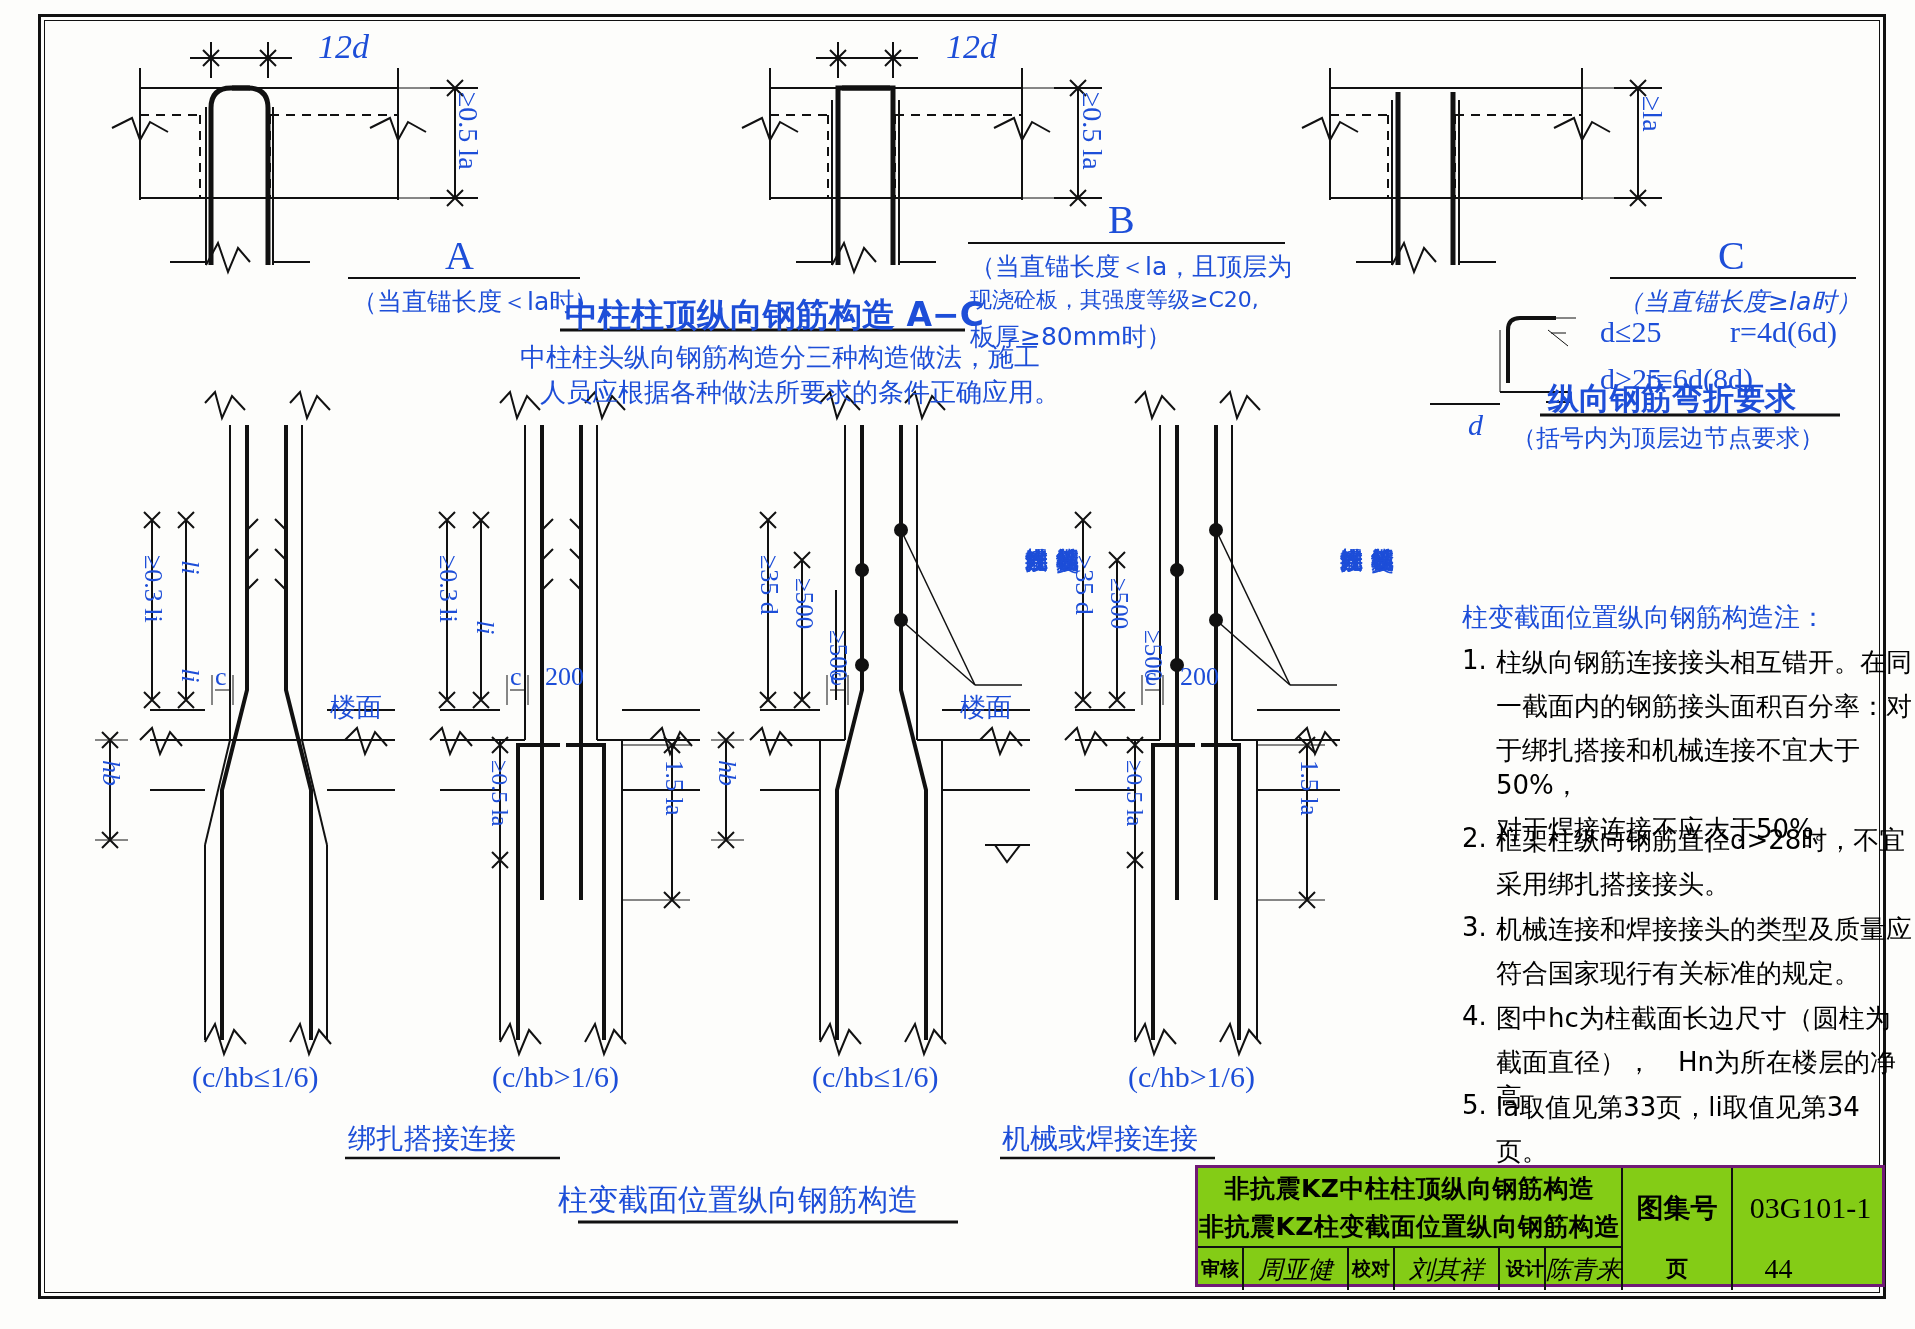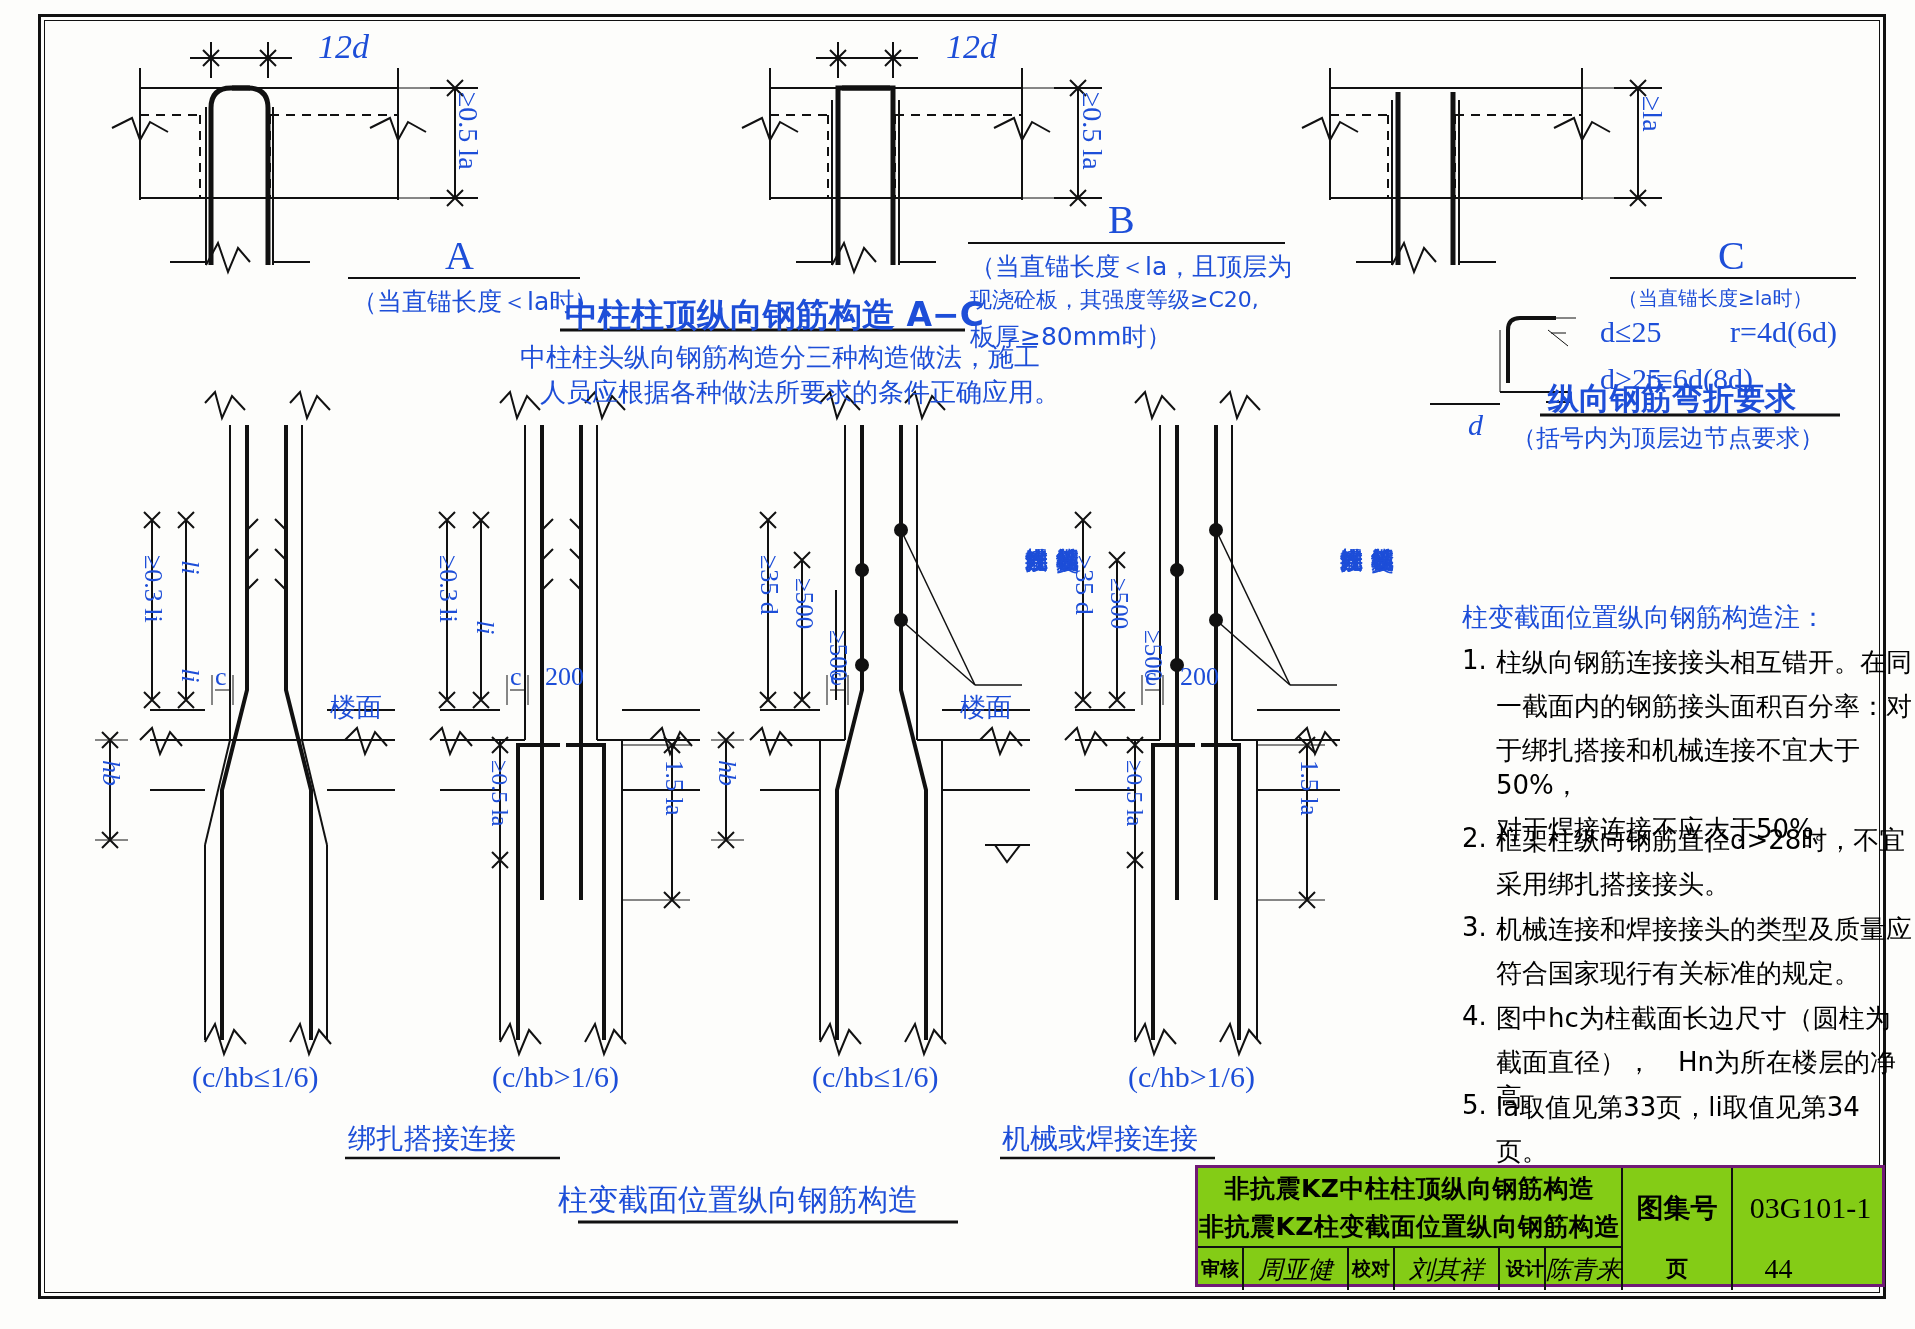--- a/index.html
+++ b/index.html
@@ -367,21 +367,21 @@
 
   <span class="txt serif ital" style="left:946px;top:28px;font-size:34px;">12d</span>
   <span class="txt serif vert" style="left:1076px;top:92px;font-size:28px;">≥0.5 la</span>
   <span class="txt serif" style="left:1108px;top:196px;font-size:40px;">B</span>
   <span class="txt cn" style="left:970px;top:250px;font-size:25px;">（当直锚长度＜la，且顶层为</span>
   <span class="txt cn" style="left:970px;top:285px;font-size:22px;">现浇砼板，其强度等级≥C20,</span>
   <span class="txt cn" style="left:970px;top:320px;font-size:25px;">板厚≥80mm时）</span>
 
   <span class="txt serif vert" style="left:1636px;top:96px;font-size:28px;">≥la</span>
   <span class="txt serif" style="left:1718px;top:232px;font-size:40px;">C</span>
-  <span class="txt cn" style="left:1618px;top:285px;font-size:20px;">（当直锚长度≥la时）</span>
+  <span class="txt cn" style="left:1618px;top:285px;font-size:25px;font-style:italic;">（当直锚长度≥la时）</span>
 
   <span class="txt cn" style="left:565px;top:293px;font-size:33px;font-weight:600;">中柱柱顶纵向钢筋构造 A−C</span>
   <span class="txt cn" style="left:520px;top:340px;font-size:26px;">中柱柱头纵向钢筋构造分三种构造做法，施工</span>
   <span class="txt cn" style="left:540px;top:375px;font-size:26px;">人员应根据各种做法所要求的条件正确应用。</span>
 
   <span class="txt serif ital" style="left:1468px;top:408px;font-size:30px;">d</span>
   <span class="txt serif" style="left:1600px;top:315px;font-size:30px;">d≤25</span>
   <span class="txt serif" style="left:1730px;top:315px;font-size:30px;">r=4d(6d)</span>
   <span class="txt serif" style="left:1600px;top:362px;font-size:30px;text-align:center;">d&gt;25</span>
   <span class="txt serif" style="left:1646px;top:362px;font-size:30px;">r=6d(8d)</span>

